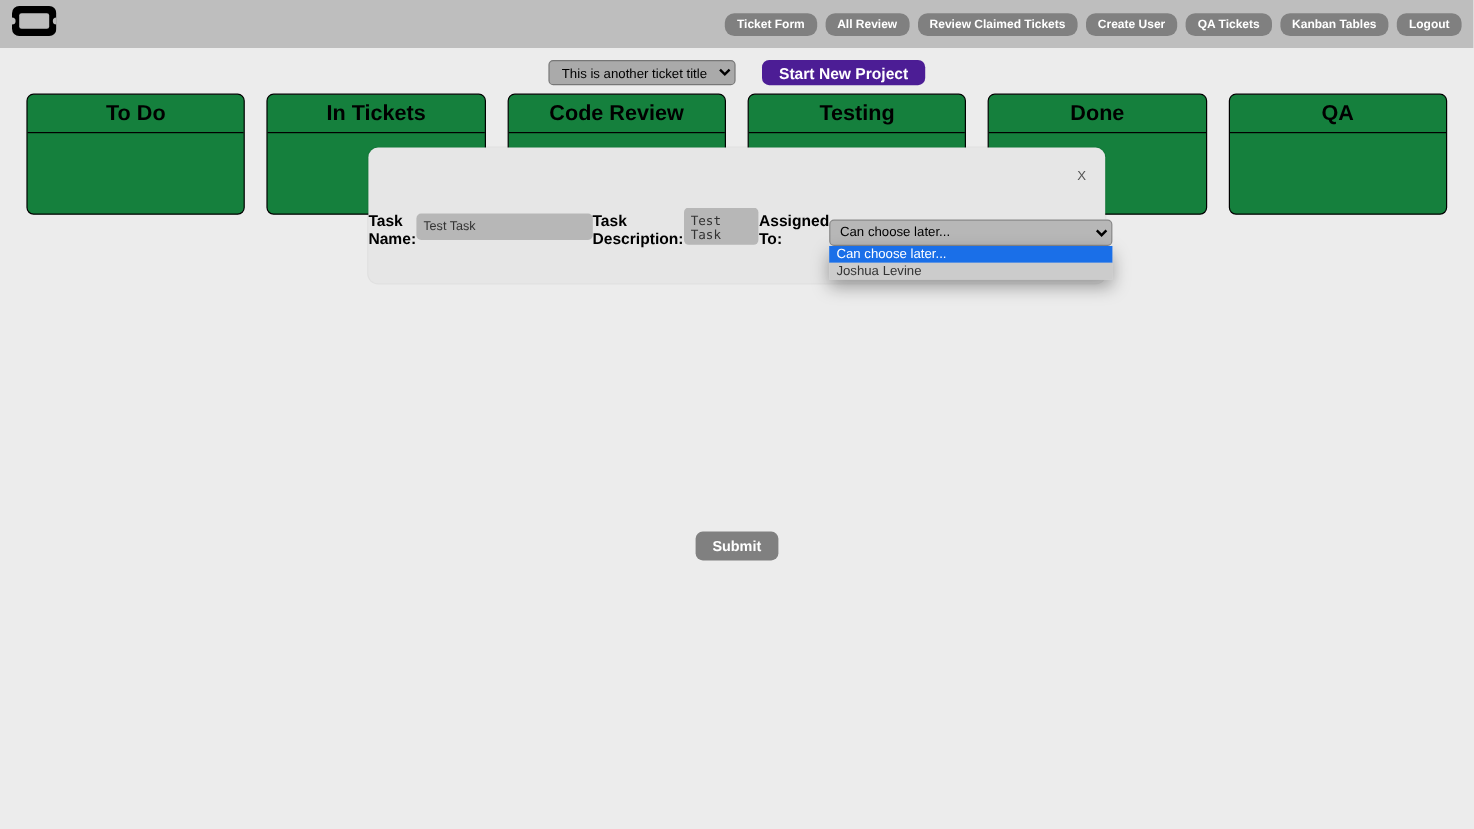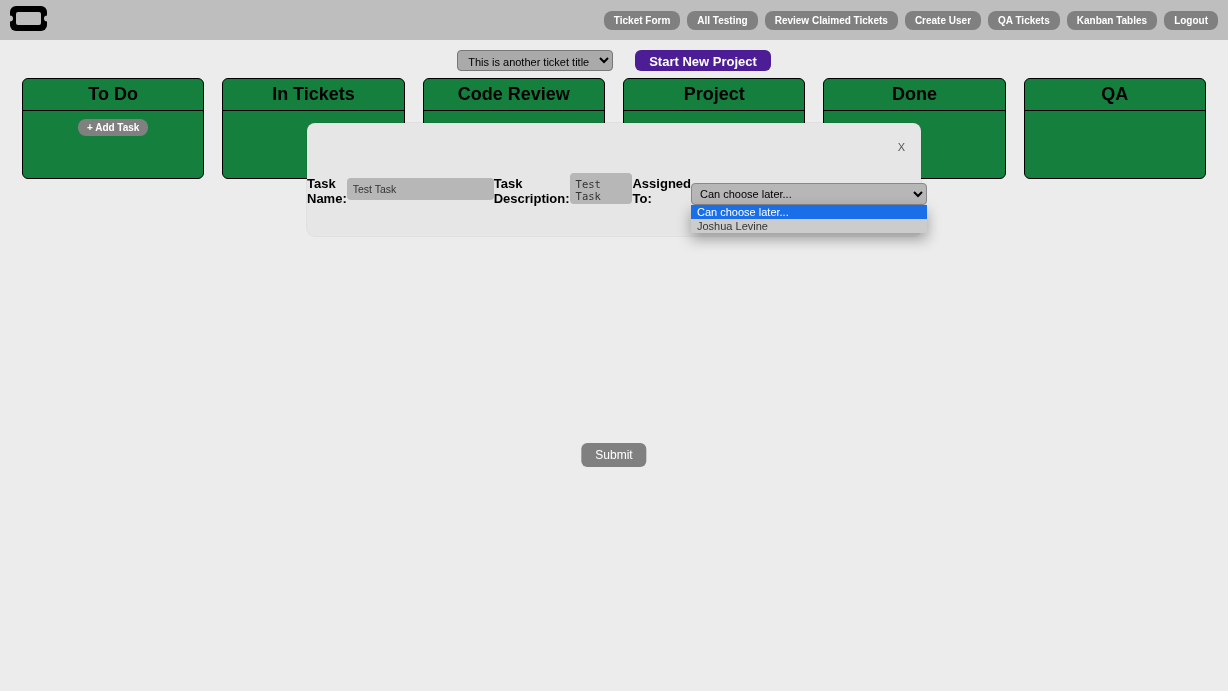--- a/index.html
+++ b/index.html
@@ -27,69 +27,66 @@
   .form-input { width: 236px; background: #b7b7b7; border: none; border-radius: 4px; font-size: 10.5px; color: #333; padding: 5px 6px; margin-bottom: 10px; }
   .form-textarea { width: 236px; height: 31px; background: #b7b7b7; border: none; border-radius: 4px; font-size: 10.5px; color: #333; padding: 5px 6px; margin-bottom: 10px; resize: none; }
   .form-select { width: 236px; background: #b7b7b7; border: 1px solid #888; border-radius: 4px; font-size: 11px; padding: 3px 4px; }
   
   .select-wrap { position: relative; width: 230px; }
   .dropdown { position: absolute; top: 22px; left: 0; width: 236px; background: #ddd; font-size: 11px; box-shadow: 0 6px 14px rgba(0,0,0,0.35); z-index: 10; }
   .dropdown-option { padding: 1px 6px; cursor: pointer; }
   .dropdown-option.highlighted { background: #1a6fe8; color: #fff; }
   .dropdown-option.normal { background: #ccc; color: #333; }
   
-  .submit-btn { position: absolute; left: 50%; transform: translateX(-50%); top: 320px; background: #808080; color: #fff; border: none; border-radius: 6px; font-size: 12px; font-weight: 400; padding: 5px 14px; cursor: pointer; z-index: 1; }
+  .submit-btn { position: absolute; left: 50%; transform: translateX(-50%); top: 320px; background: #808080; color: #fff; border: none; border-radius: 6px; font-size: 12px; font-weight: 700; padding: 5px 14px; cursor: pointer; z-index: 1; }
 </style>
 </head>
 <body>
 
 <div class="topbar">
   <div>
     <svg class="logo" viewBox="0 0 37 25">
       <rect x="0" y="0" width="37" height="25" rx="6" fill="#000"></rect>
       <rect x="6" y="6" width="25" height="13" rx="2" fill="#bebebe"></rect>
       <circle cx="0" cy="12.5" r="3" fill="#bebebe"></circle>
       <circle cx="37" cy="12.5" r="3" fill="#bebebe"></circle>
     </svg>
   </div>
   <div class="nav-buttons">
     <button class="nav-btn">Ticket Form</button>
-    <button class="nav-btn">All Testing</button>
+    <button class="nav-btn">All Review</button>
     <button class="nav-btn">Review Claimed Tickets</button>
     <button class="nav-btn">Create User</button>
     <button class="nav-btn">QA Tickets</button>
     <button class="nav-btn">Kanban Tables</button>
     <button class="nav-btn">Logout</button>
   </div>
 </div>
 
 <div class="toolbar">
   <select class="project-select">
     <option>This is another ticket title</option>
   </select>
   <button class="start-btn">Start New Project</button>
 </div>
 
 <div class="board">
   <div class="column">
     <div class="column-header">To Do</div>
-    <div class="column-body">
-      <button class="add-task-btn">+ Add Task</button>
-    </div>
   </div>
   <div class="column">
     <div class="column-header">In Tickets</div>
     <div class="column-body"></div>
   </div>
   <div class="column">
     <div class="column-header">Code Review</div>
     <div class="column-body"></div>
   </div>
   <div class="column">
-    <div class="column-header">Project</div>
+    <div class="column-header">Testing</div>
     <div class="column-body"></div>
   </div>
   <div class="column">
     <div class="column-header">Done</div>
     <div class="column-body"></div>
   </div>
   <div class="column">
     <div class="column-header">QA</div>
     <div class="column-body"></div>
   </div>

